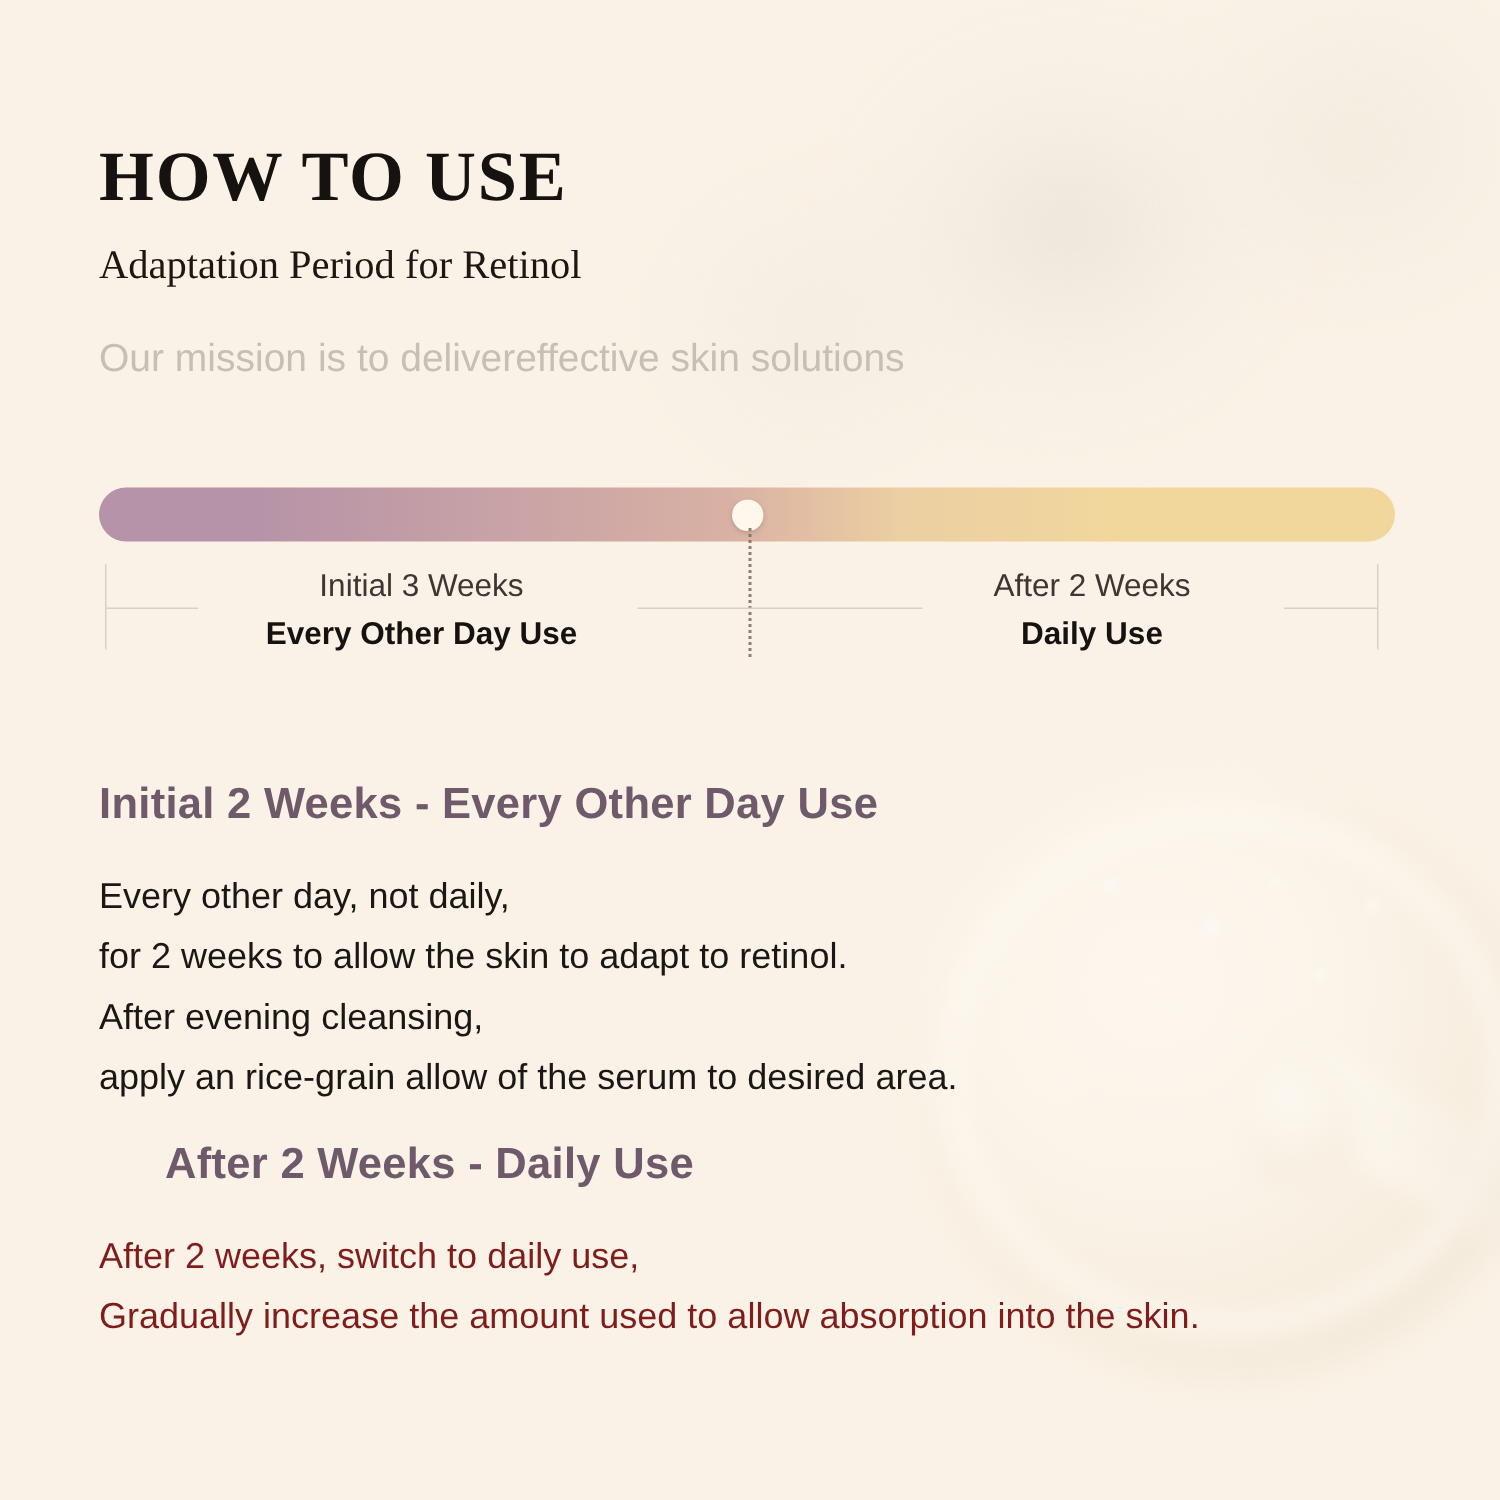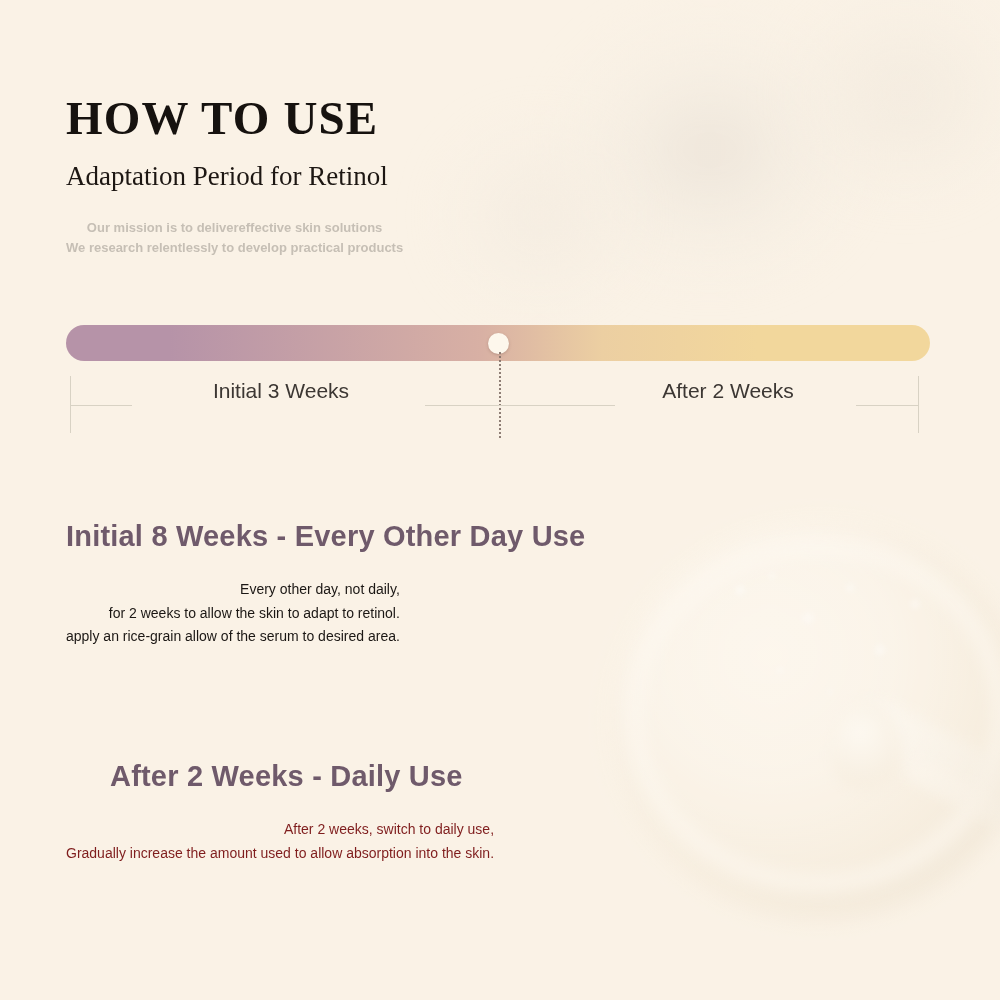--- a/index.html
+++ b/index.html
@@ -103,25 +103,24 @@
     position:absolute; left:66px; top:160px;
     font-family:"Liberation Serif", serif;
     font-weight:normal;
     font-size:27px;
     color:#1d1713;
     line-height:1.25;
   }
 
   .mission {
     position:absolute; left:66px; top:218px;
-    font-size:13px;
+    font-size:26px;
     color:#c6bfb5;
     line-height:1.55;
-    font-weight:700;
-    text-align:center;
+    font-weight:400;
   }
 
   
   .bar {
     position:absolute; left:66px; top:325px;
     width:864px; height:36px;
     border-radius:18px;
   }
 
   .knob {
@@ -180,25 +179,24 @@
     font-size:29px;
     font-weight:bold;
     color:#6f5a6b;
     letter-spacing:.2px;
   }
   .sec-head-1 { top:520px; }
   .sec-head-2 { top:760px; }
 
   .sec-body {
     position:absolute; left:66px;
-    font-size:14px;
+    font-size:24px;
     color:#1b1714;
     line-height:1.68;
     font-weight:400;
-    text-align:right;
   }
   .sec-body-1 { top:578px; }
   .sec-body-2 { top:818px; }
 </style>
 </head>
 <body>
 
 <div id="page" style="background: rgb(250, 242, 230); padding-left: 15px;">
 
   <div class="bg-layer">
@@ -214,45 +212,47 @@
     <div class="bg-wash"></div>
   </div>
 
   <div class="content">
 
     <div class="title" style="color: rgb(22, 18, 15);">HOW TO USE</div>
     <div class="subtitle">Adaptation Period for Retinol</div>
 
     <div class="mission" style="color: rgb(198, 191, 181);">
       <div>Our mission is to delivereffective skin solutions</div>
-      <div>We research relentlessly to develop practical products</div>
     </div>
 
     <div class="bar" style="background: linear-gradient(90deg, rgb(182, 147, 168) 0%, rgb(182, 147, 168) 12%, rgb(216, 176, 164) 48%, rgb(236, 207, 162) 62%, rgb(242, 215, 156) 80%, rgb(242, 215, 156) 100%);"></div>
     <div class="knob" style="background: rgb(253, 247, 236); left: 487.5px;"></div>
     <div class="dotted" style="border-left-color: rgb(124, 106, 98);"></div>
 
     <div class="tick tick-left" style="border-left-color: rgb(216, 210, 196);"></div>
     <div class="tick tick-right" style="border-left-color: rgb(216, 210, 196);"></div>
     <div class="rule rule-1" style="border-top-color: rgb(216, 210, 196);"></div>
     <div class="rule rule-2" style="border-top-color: rgb(216, 210, 196);"></div>
     <div class="rule rule-3" style="border-top-color: rgb(216, 210, 196);"></div>
 
     <div class="tl-label tl-left">
       <div class="tl-top">Initial 3 Weeks</div>
+      <div class="tl-bot">Every Other Day Use</div>
     </div>
 
     <div class="tl-label tl-right">
       <div class="tl-top">After 2 Weeks</div>
-    </div>
-
-    <div class="sec-head sec-head-1" style="color: rgb(111, 90, 107);">Initial 8 Weeks - Every Other Day Use</div>
+      <div class="tl-bot">Daily Use</div>
+    </div>
+
+    <div class="sec-head sec-head-1" style="color: rgb(111, 90, 107);">Initial 2 Weeks - Every Other Day Use</div>
     <div class="sec-body sec-body-1" style="color: rgb(27, 23, 20);">
       <div>Every other day, not daily,</div>
       <div>for 2 weeks to allow the skin to adapt to retinol.</div>
+      <div>After evening cleansing,</div>
       <div>apply an rice-grain allow of the serum to desired area.</div>
     </div>
 
     <div class="sec-head sec-head-2" style="color: rgb(111, 90, 107); margin-left: 44px;">After 2 Weeks - Daily Use</div>
     <div class="sec-body sec-body-2" style="color: #7f1d1d;">
       <div>After 2 weeks, switch to daily use,</div>
       <div>Gradually increase the amount used to allow absorption into the skin.</div>
     </div>
 
   </div>

